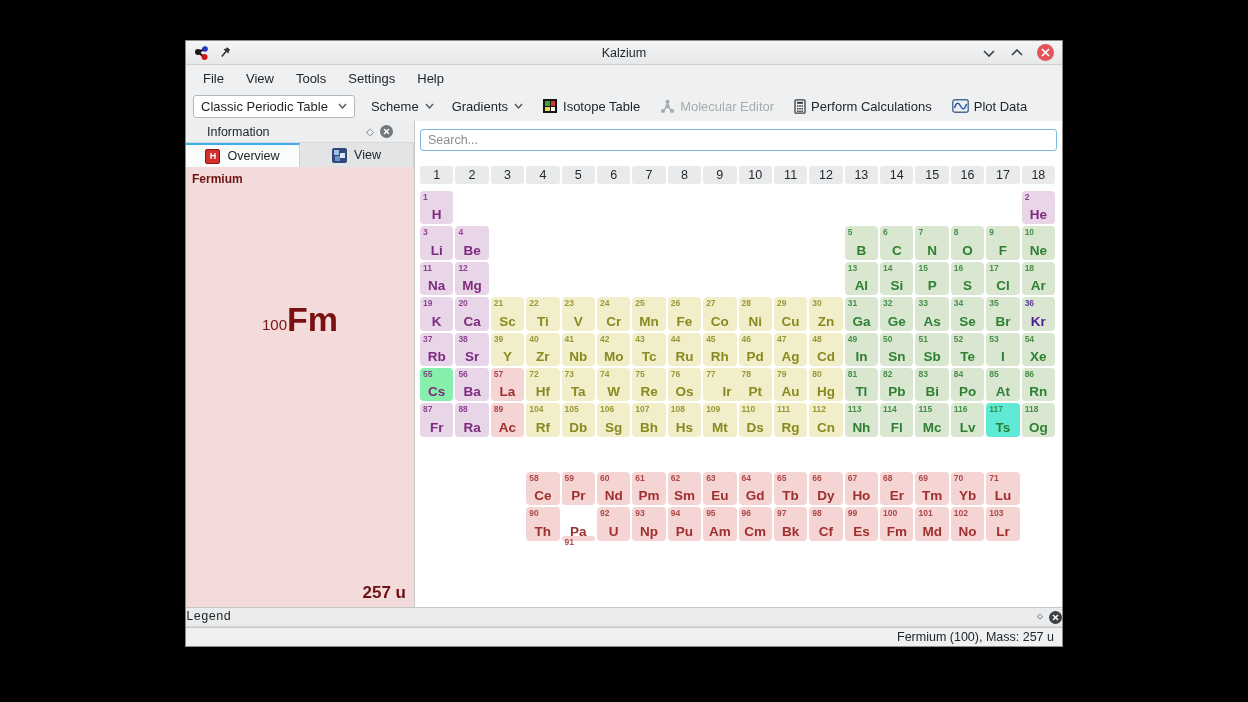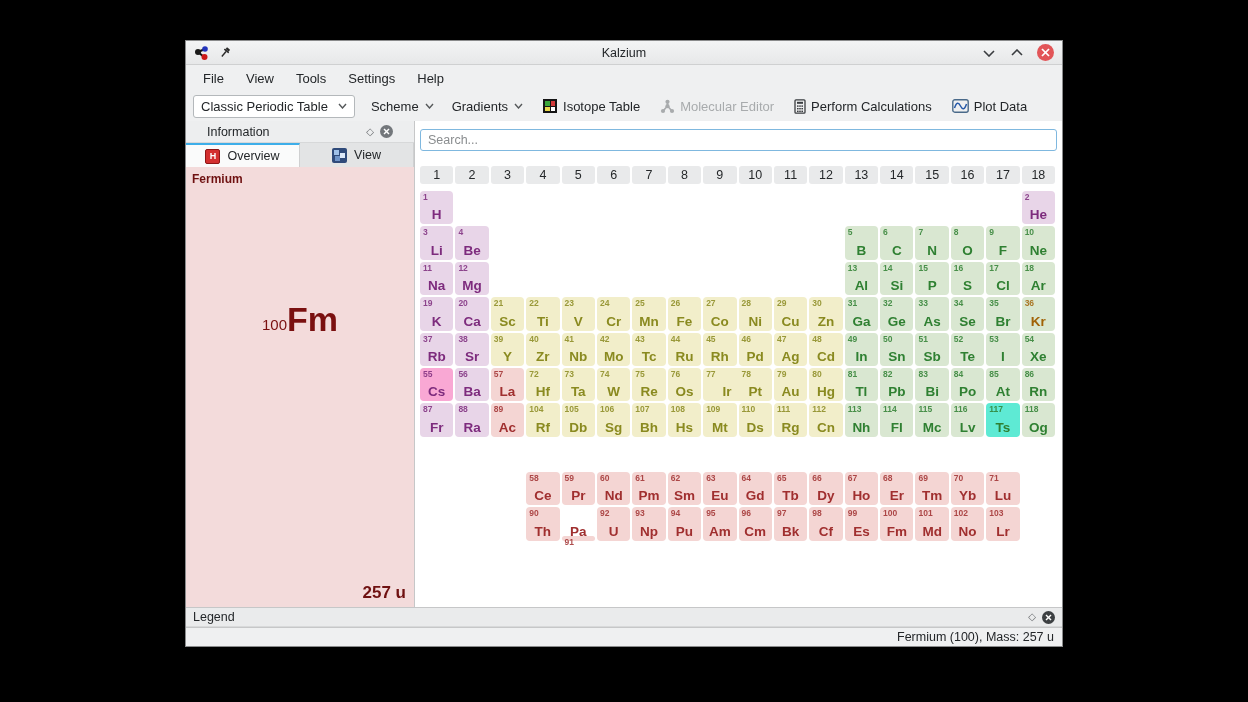--- a/index.html
+++ b/index.html
@@ -63,22 +63,22 @@
   .group-row { margin-top:15px; display:grid; grid-template-columns:repeat(18, 33.4px); gap:2px; }
   .group-cell { height:18px; background:#e9eaeb; border-radius:3px; display:flex; align-items:center;
     justify-content:center; font-size:12.5px; color:#26292b; }
   .pt-grid { margin-top:7px; display:grid; grid-template-columns:repeat(18, 33.4px);
     grid-template-rows:repeat(7, 33.4px) 31px 33.4px 33.4px; gap:2px; }
   .el { position:relative; border-radius:4px; }
   .el .num { position:absolute; top:1px; left:3px; font-size:8.5px; font-weight:600; opacity:.85; }
   .el .sym { position:absolute; bottom:2px; left:0; right:0; text-align:center; font-size:13.5px; font-weight:bold; }
 
   
-  .legend-header { height:20px; flex:0 0 20px; display:flex; align-items:center; padding:0 7px;
-    font-size:12.5px; color:#232629; background:#eaebec; border-top:1px solid #c6c7c8; border-bottom:1px solid #d8d9da; }
+  .legend-header { height:20px; flex:0 0 20px; display:flex; align-items:center; padding:0 0;
+    font-size:12.5px; color:#232629; background:#eaebec; border-top:1px solid #c6c7c8; border-bottom:1px solid #d8d9da;font-family:Liberation Mono, monospace; }
   .legend-header .ph-buttons { margin-left:auto; display:flex; align-items:center; gap:6px; }
   .legend-body { height:60px; flex:0 0 60px; background:#f5f6f7; padding:4px 7px 2px; font-size:12.5px; color:#232629; }
   .legend-scheme { margin-bottom:3px; }
   .legend-grid { display:grid; grid-template-columns:435px 1fr; grid-auto-flow:column; grid-template-rows:19px 19px; }
   .legend-item { display:flex; align-items:center; gap:7px; }
   .legend-swatch { width:13px; height:13px; flex:0 0 13px; }
 
   
   .statusbar { height:19px; flex:0 0 19px; background:#eff0f1; border-top:1px solid #c6c7c8;
     display:flex; align-items:center; justify-content:flex-end; padding:0 8px; font-size:12.5px; color:#232629; }
@@ -399,21 +399,21 @@
             <span class="sym">As</span>
           </div>
           <div class="el" style="grid-area: 4 / 16; background: rgb(217, 231, 209); color: rgb(47, 128, 50);">
             <span class="num">34</span>
             <span class="sym">Se</span>
           </div>
           <div class="el" style="grid-area: 4 / 17; background: rgb(217, 231, 209); color: rgb(47, 128, 50);">
             <span class="num">35</span>
             <span class="sym">Br</span>
           </div>
-          <div class="el" style="grid-area: 4 / 18; background: rgb(217, 231, 209); color: #a16207; text-decoration: underline;">
+          <div class="el" style="grid-area: 4 / 18; background: rgb(217, 231, 209); color: #4c1d95; text-decoration: underline;">
             <span class="num">36</span>
             <span class="sym">Kr</span>
           </div>
           <div class="el" style="grid-area: 5 / 1; background: rgb(232, 213, 232); color: rgb(125, 43, 125);">
             <span class="num">37</span>
             <span class="sym">Rb</span>
           </div>
           <div class="el" style="grid-area: 5 / 2; background: rgb(232, 213, 232); color: rgb(125, 43, 125);">
             <span class="num">38</span>
             <span class="sym">Sr</span>
@@ -475,21 +475,21 @@
             <span class="sym">Te</span>
           </div>
           <div class="el" style="grid-area: 5 / 17; background: rgb(217, 231, 209); color: rgb(47, 128, 50);">
             <span class="num">53</span>
             <span class="sym">I</span>
           </div>
           <div class="el" style="grid-area: 5 / 18; background: rgb(217, 231, 209); color: rgb(47, 128, 50);">
             <span class="num">54</span>
             <span class="sym">Xe</span>
           </div>
-          <div class="el" style="grid-area: 6 / 1; background: #f9a8d4; color: rgb(125, 43, 125);">
+          <div class="el" style="grid-area: 6 / 1; background: #86efac; color: rgb(125, 43, 125);">
             <span class="num">55</span>
             <span class="sym">Cs</span>
           </div>
           <div class="el" style="grid-area: 6 / 2; background: rgb(232, 213, 232); color: rgb(125, 43, 125);">
             <span class="num">56</span>
             <span class="sym">Ba</span>
           </div>
           <div class="el" style="grid-area: 6 / 3; background: rgb(244, 213, 211); color: rgb(160, 47, 47);">
             <span class="num">57</span>
             <span class="sym">La</span>

